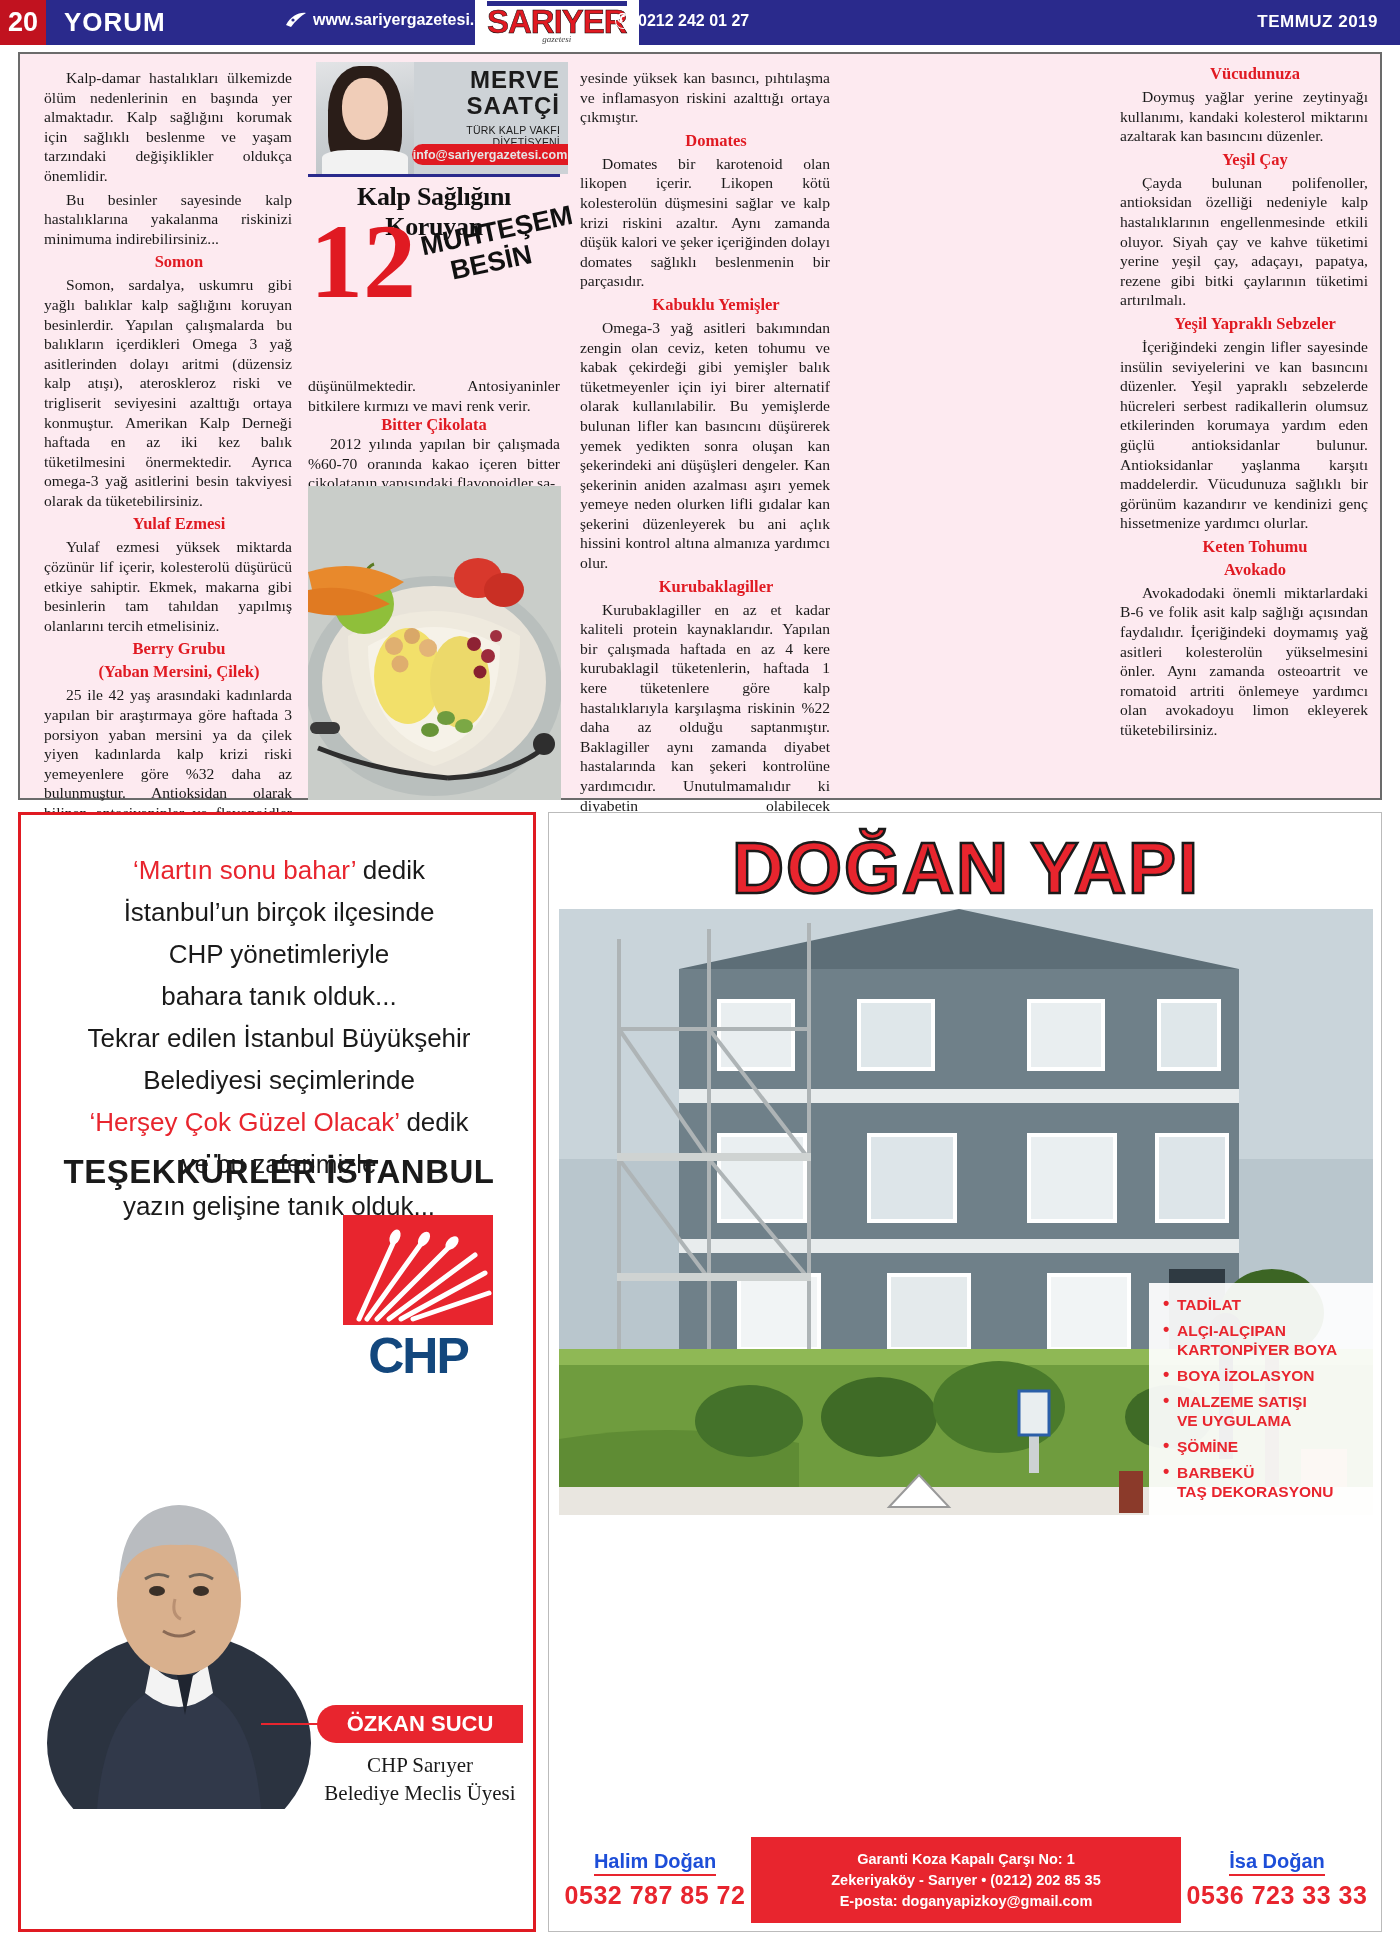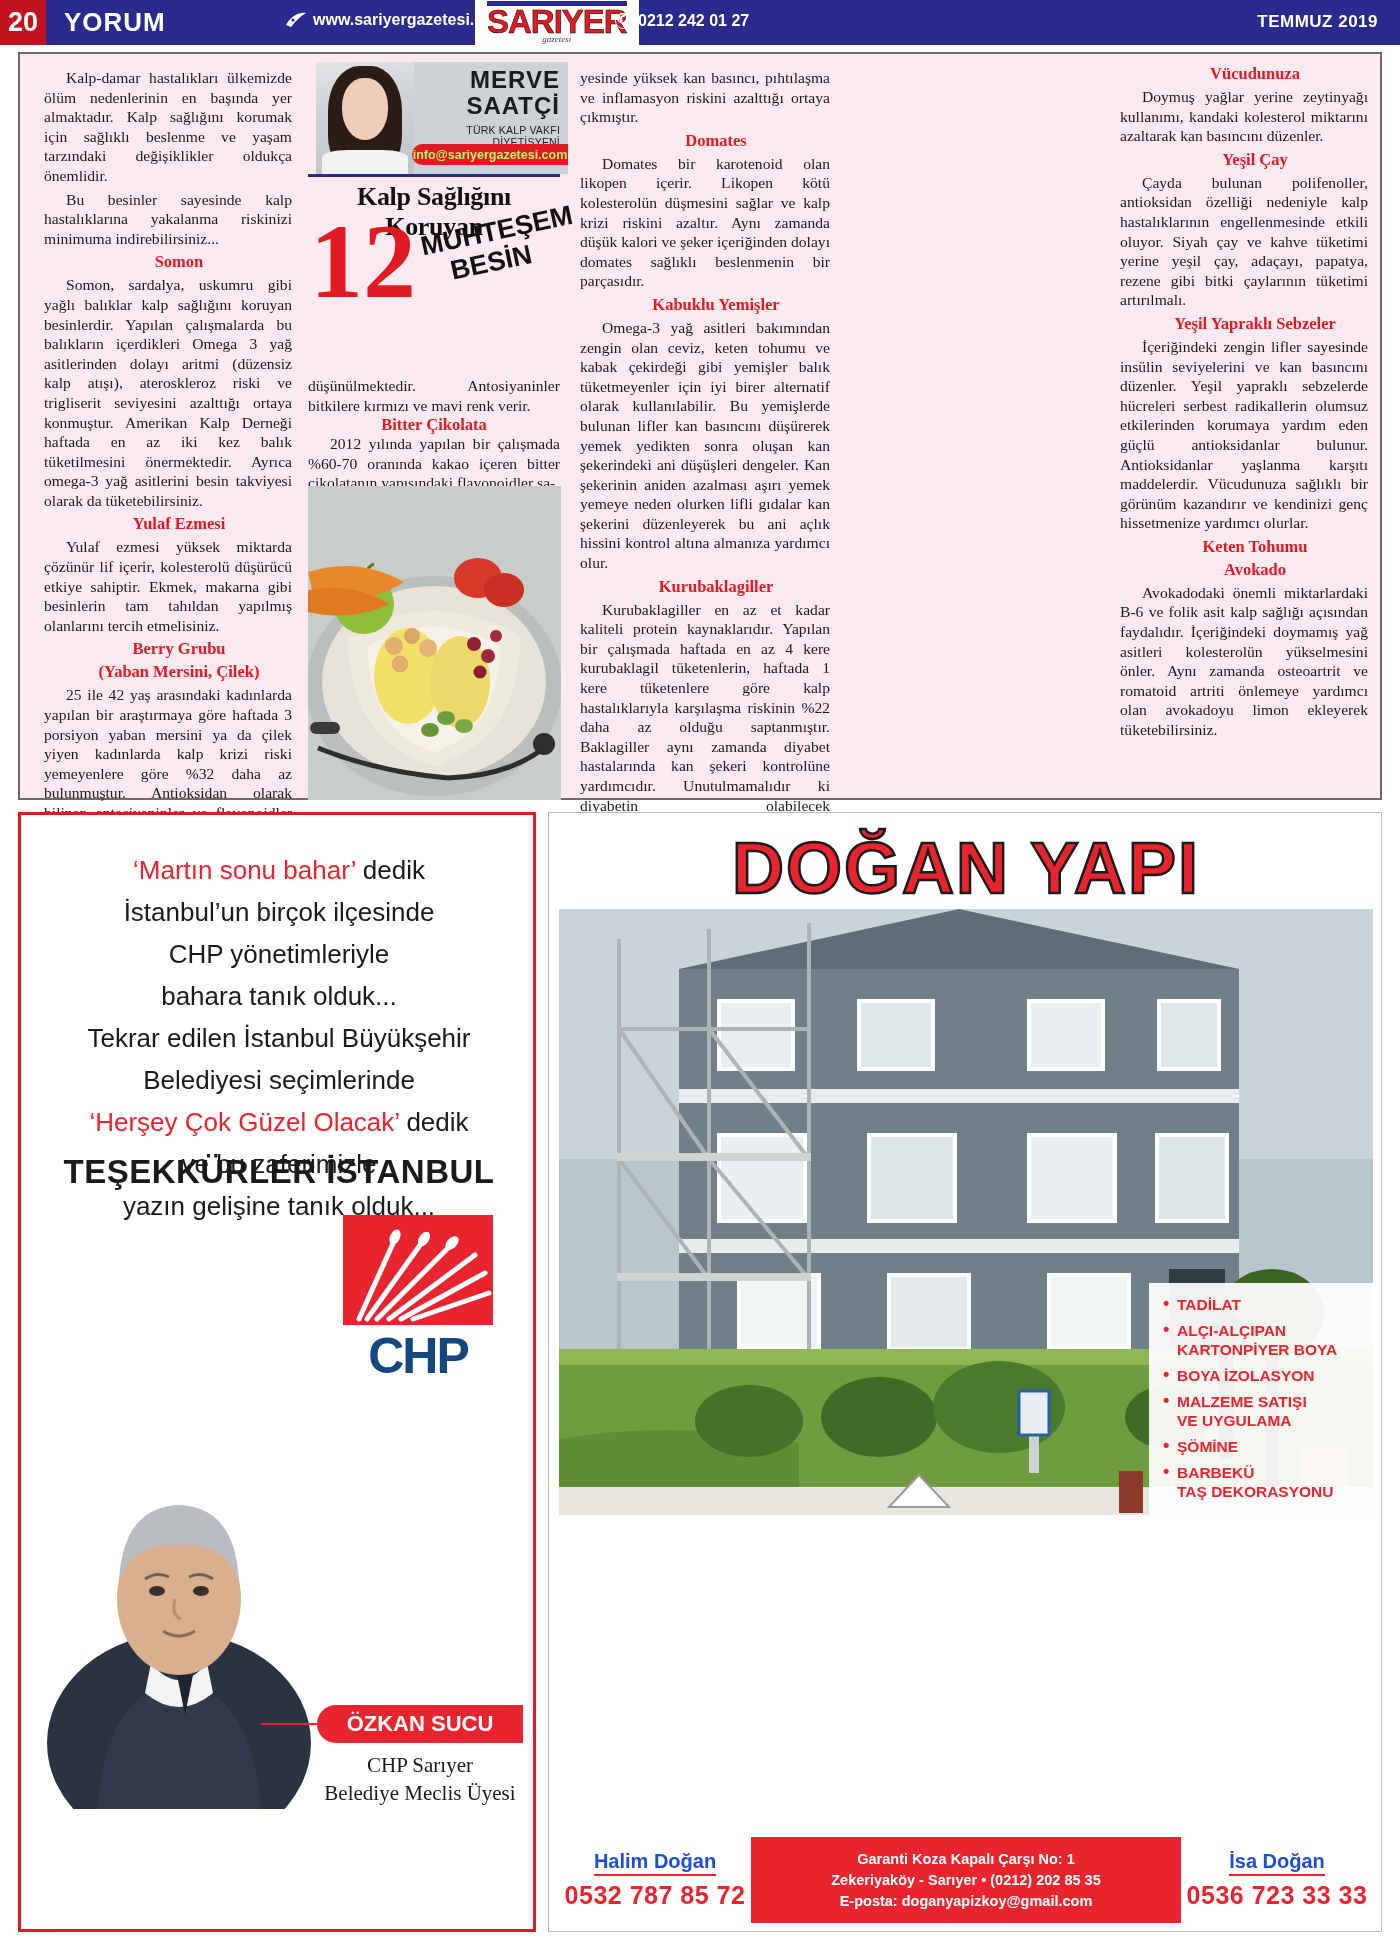--- a/index.html
+++ b/index.html
@@ -125,21 +125,21 @@
   .author-name .n1 { font-size: 24px; letter-spacing: 1px; line-height: 26px; }
   .author-name .n2 { font-size: 24px; letter-spacing: 1px; line-height: 26px; }
   .author-title {
     position: absolute; left: 92px; top: 62px; width: 158px;
     text-align: right; padding-right: 6px;
     font-family: "Liberation Sans", sans-serif;
     font-size: 10.5px; color: #1b1b1b; letter-spacing: .2px;
   }
   .author-email {
     position: absolute; left: 96px; top: 82px; width: 156px; height: 21px;
-    background: #e01a22; color: #bef264;
+    background: #e01a22; color: #e5e5e5;
     font-family: "Liberation Sans", sans-serif; font-weight: bold;
     font-size: 12.5px; display: flex; align-items: center; justify-content: center;
     border-radius: 11px 0 0 11px;
   }
   .author-underline {
     position: absolute; left: 0; top: 112px; width: 252px; height: 3px; background: #2a2a8c;
   }
   .head-title {
     position: absolute; left: 288px; top: 128px; width: 252px;
     font-family: "Liberation Serif", serif; font-weight: bold;

